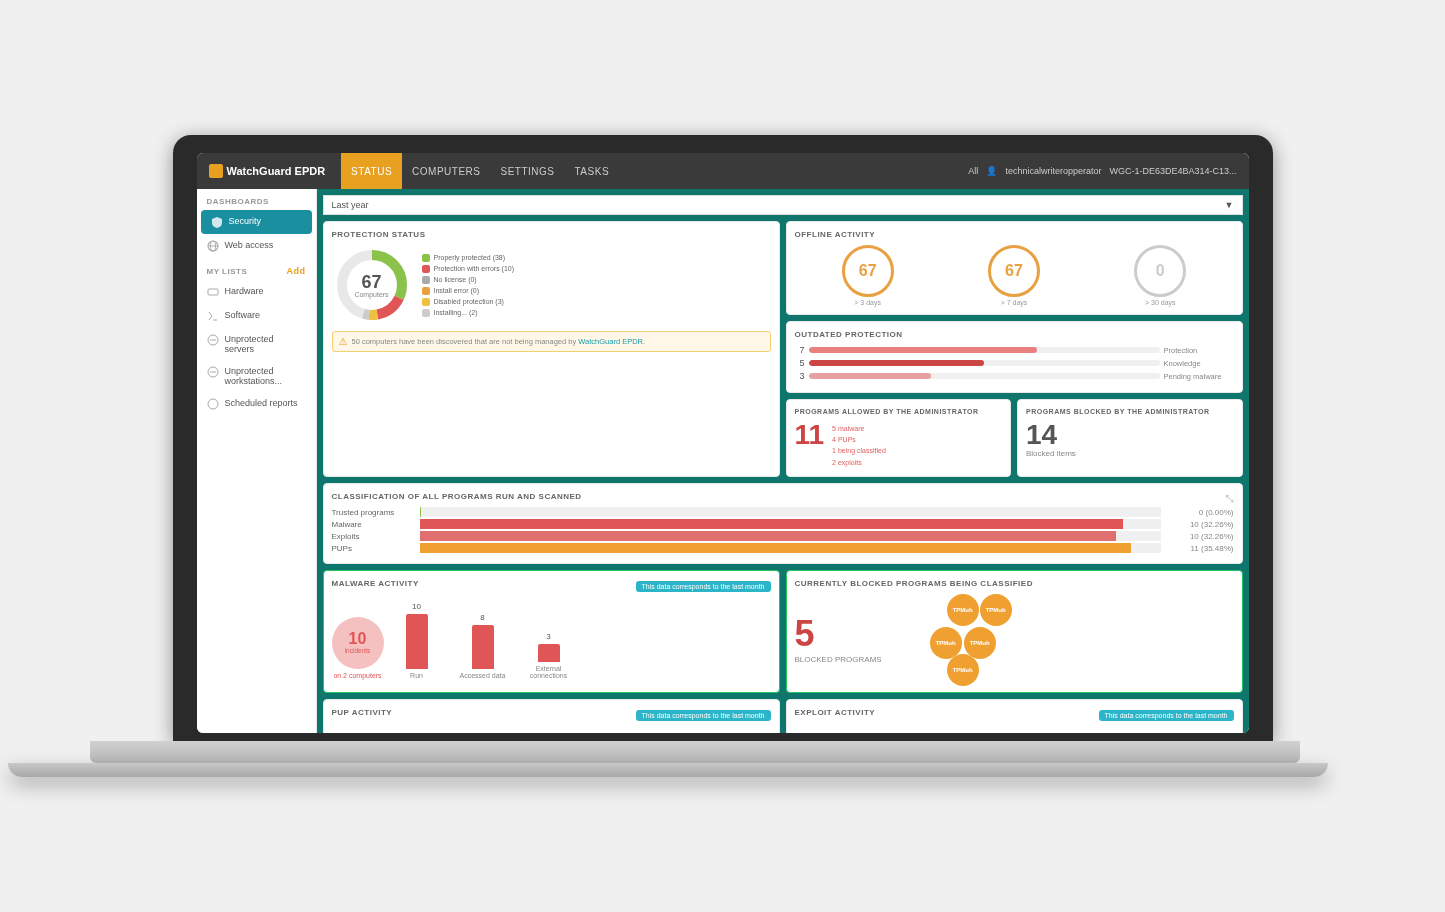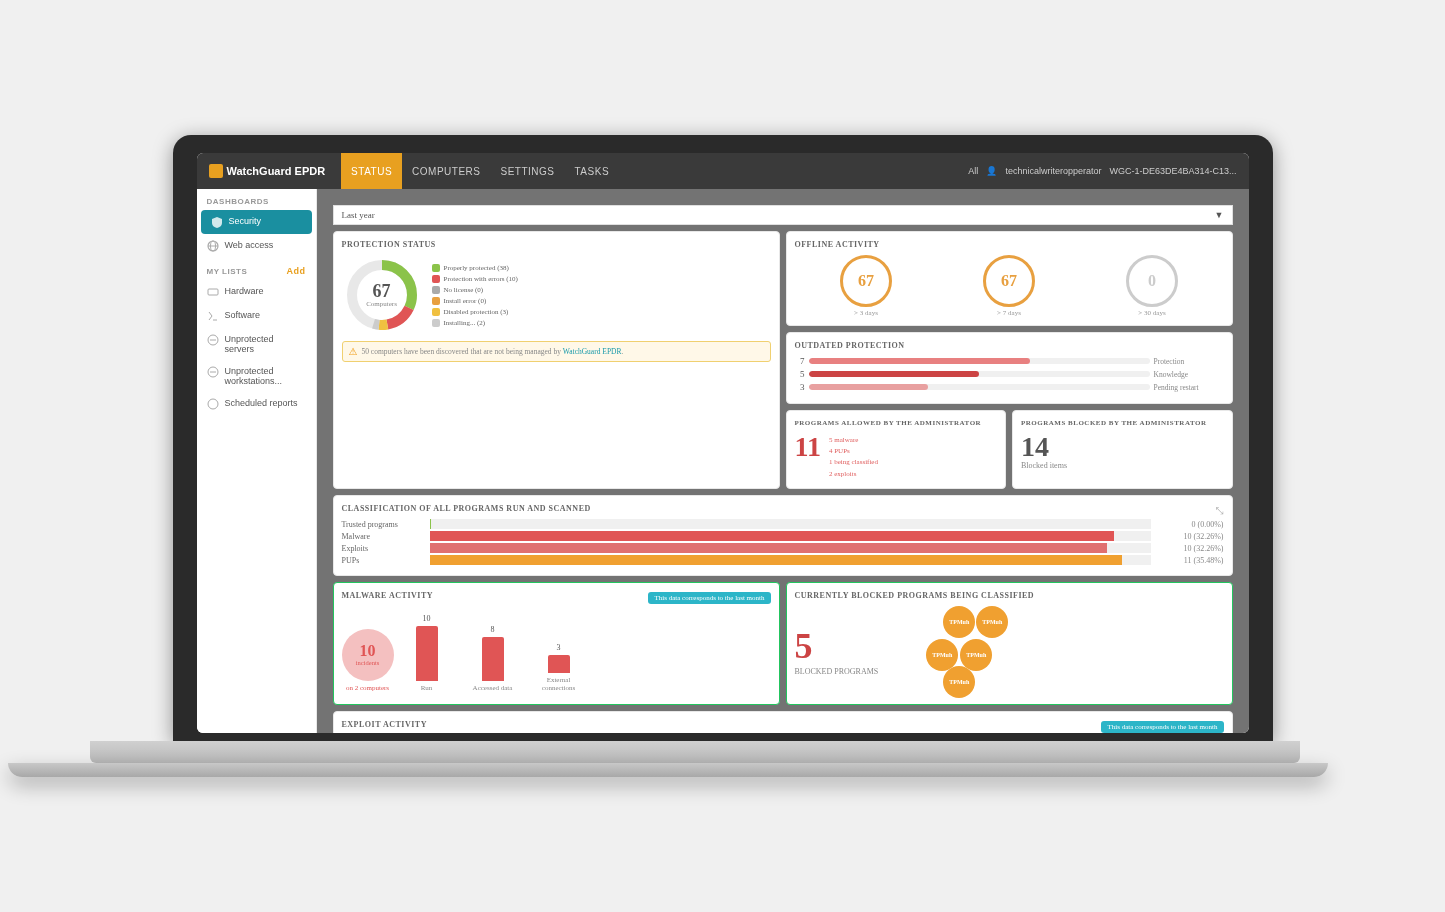--- a/index.html
+++ b/index.html
@@ -164,24 +164,23 @@
 
     .sidebar-item-icon {
       width: 12px;
       height: 12px;
       flex-shrink: 0;
     }
 
     
     .main-content {
       flex: 1;
-      background: #737373;
+      background: #0f766e;
       overflow-y: auto;
-      padding: 16px;
-      font-family: Liberation Serif, serif;
+      padding: 6px;
     }
 
     .filter-bar {
       background: #fff;
       border: 1px solid #e0e0e0;
       padding: 4px 8px;
       font-size: 9px;
       color: #555;
       margin-bottom: 6px;
       display: flex;
@@ -753,21 +752,21 @@
                   <div class="bar-track">
                     <div class="bar-fill red" style="width:50%;"></div>
                   </div>
                   <span class="bar-label">Knowledge</span>
                 </div>
                 <div class="bar-row">
                   <span class="bar-num">3</span>
                   <div class="bar-track">
                     <div class="bar-fill light-red" style="width:35%;"></div>
                   </div>
-                  <span class="bar-label">Pending restart</span>
+                  <span class="bar-label">Pending malware</span>
                 </div>
               </div>
 
               <div class="programs-row">
                 <div class="program-card">
                   <div class="card-title" style="font-size:7px;">PROGRAMS ALLOWED BY THE ADMINISTRATOR</div>
                   <div style="display:flex;gap:8px;align-items:flex-start;margin-top:4px;">
                     <div class="program-big-num">11</div>
                     <div class="program-details">
                       <div>5 malware</div>
@@ -876,20 +875,26 @@
                   <div style="position:absolute;top:33px;left:52px;width:32px;height:32px;border-radius:50%;background:#f0a030;display:flex;align-items:center;justify-content:center;font-size:6px;color:#fff;font-weight:bold;">TPMuh</div>
                   <div style="position:absolute;top:60px;left:35px;width:32px;height:32px;border-radius:50%;background:#f0a030;display:flex;align-items:center;justify-content:center;font-size:6px;color:#fff;font-weight:bold;">TPMuh</div>
                 </div>
               </div>
             </div>
           </div>
 
           <div class="pup-exploit-row" style="margin-top:6px;">
             <div class="pup-exploit-card">
               <div style="display:flex;justify-content:space-between;align-items:center;">
+                <div class="card-title">PUP ACTIVITY</div>
+                <span class="data-badge">This data corresponds to the last month</span>
+              </div>
+            </div>
+            <div class="pup-exploit-card">
+              <div style="display:flex;justify-content:space-between;align-items:center;">
                 <div class="card-title">EXPLOIT ACTIVITY</div>
                 <span class="data-badge">This data corresponds to the last month</span>
               </div>
             </div>
           </div>
 
         </div>
       </div>
     </div>
   </div>

